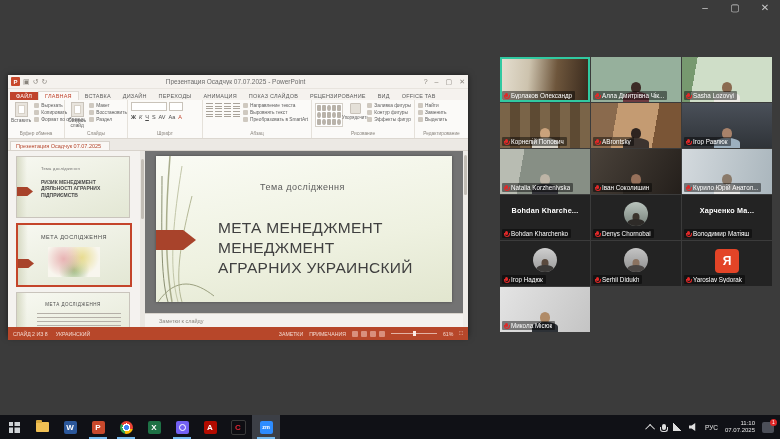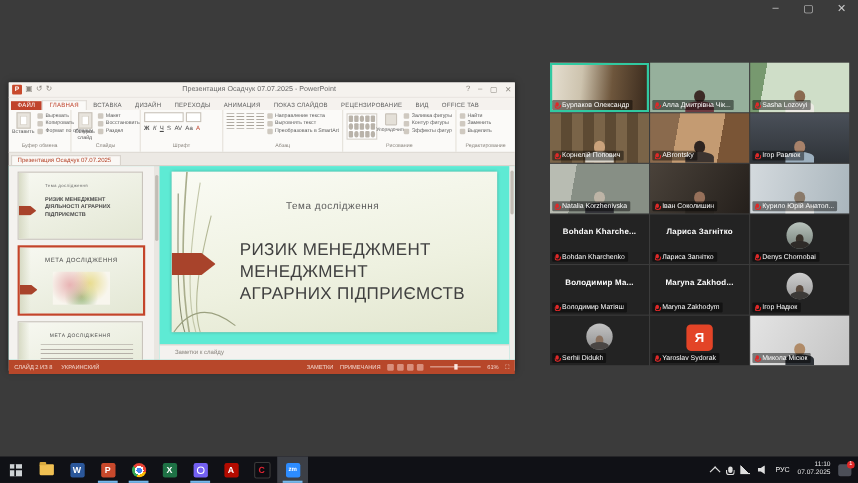--- a/index.html
+++ b/index.html
@@ -47,21 +47,21 @@
              grid-template-columns:repeat(5,1fr);grid-template-rows:repeat(3,1fr);padding:1px;gap:1px;margin-top:1px;}
   .shapegrid i{background:#b9b3aa;border-radius:1px;}
   .shapegrid i:nth-child(3n){border-radius:50%;}
   .stack-btn{display:flex;flex-direction:column;align-items:center;width:18px;gap:1px;padding-top:1px;}
   .stack-btn .ic{width:9px;height:9px;background:#e4e0d8;border:1px solid #c9c3ba;border-radius:1px;}
   
   .officetab{height:11px;background:#ece9e4;border-bottom:1px solid #d8d3cc;display:flex;align-items:flex-end;padding-left:2px;}
   .doctab{background:#faf8f5;border:1px solid #d8d3cc;border-bottom:none;color:#b5442a;
           font-size:5.5px;padding:1px 8px 1px 5px;white-space:nowrap;}
   
-  .ppt-body{position:relative;height:176px;display:flex;background:#5eead4;}
+  .ppt-body{position:relative;height:176px;display:flex;background:#737373;}
   .thumbs{width:132px;background:#f4f2ef;padding:5px 4px 0 8px;box-sizing:border-box;overflow:hidden;}
   .thumb{position:relative;width:112px;height:60px;background:linear-gradient(160deg,#f7f8f1,#e3e7d4);
          border:1px solid #c9c4bc;margin-bottom:5px;overflow:hidden;}
   .thumb.selected{border:2px solid #c4442a;}
   .thumb .grass-mini{position:absolute;left:0;top:0;width:10px;height:100%;
         background:linear-gradient(90deg,#d7dac4,transparent);}
   .tarrow{position:absolute;left:0;width:16px;height:9px;background:#a8432b;
           clip-path:polygon(0 0,65% 0,100% 50%,65% 100%,0 100%);}
   .t-sub{position:absolute;top:9px;left:24px;font-size:4px;color:#6b6b6b;letter-spacing:.3px;}
   .t-title{position:absolute;top:22px;left:24px;right:4px;font-size:5px;line-height:1.25;color:#4a4a4a;font-weight:bold;}
@@ -410,23 +410,23 @@
           <svg width="60" height="146" viewBox="0 0 60 146">
             <path d="M14 0 C10 50 8 100 16 146" stroke="#a9ad8c" stroke-width="1.5" fill="none"></path>
             <path d="M26 10 C18 60 12 110 22 146" stroke="#c2c6a8" stroke-width="1" fill="none"></path>
             <path d="M6 20 C6 70 4 120 12 146" stroke="#8a8f72" stroke-width="1" fill="none"></path>
             <path d="M36 40 C26 80 18 120 26 146" stroke="#b4b896" stroke-width="1" fill="none"></path>
             <path d="M2 146 C20 120 40 126 58 140" stroke="#9ba07f" stroke-width="1" fill="none"></path>
           </svg>
           <div class="s-arrow"></div>
           <div class="s-sub">Тема дослідження</div>
           <div class="s-title">
-            <div>РИЗИК МЕНЕДЖМЕНТ</div>
+            <div>МЕТА МЕНЕДЖМЕНТ</div>
             <div>МЕНЕДЖМЕНТ</div>
-            <div>АГРАРНИХ ПІДПРИЄМСТВ</div>
+            <div>АГРАРНИХ УКРАИНСКИЙ</div>
           </div>
         </div>
         <div class="notes">
           <span>Заметки к слайду</span>
         </div>
         <div class="vscroll"></div>
       </div>
     </div>
 
     <div class="ppt-status">
@@ -515,50 +515,36 @@
 
     <div class="tile">
       <div class="center-name">Bohdan Kharche...</div>
       <div class="nameplate">
           <span class="mic"></span>
           <span class="nm">Bohdan Kharchenko</span>
         </div>
     </div>
 
     <div class="tile">
-      <div class="center-name">Лариса Загнітко</div>
-      <div class="nameplate">
-          <span class="mic"></span>
-          <span class="nm">Лариса Загнітко</span>
-        </div>
-    </div>
-    <div class="tile">
       <div class="pcir c13">
           <div class="psn" style="--head:#3a332c;--shirt:#2e2b28"></div>
         </div>
       <div class="nameplate">
           <span class="mic"></span>
           <span class="nm">Denys Chornobai</span>
         </div>
     </div>
     <div class="tile">
-      <div class="center-name">Володимир Ма...</div>
+      <div class="center-name">Харченко Ма...</div>
       <div class="nameplate">
           <span class="mic"></span>
           <span class="nm">Володимир Матіяш</span>
         </div>
     </div>
 
-    <div class="tile">
-      <div class="center-name">Maryna Zakhod...</div>
-      <div class="nameplate">
-          <span class="mic"></span>
-          <span class="nm">Maryna Zakhodym</span>
-        </div>
-    </div>
     <div class="tile">
       <div class="pcir c16">
           <div class="psn" style="--head:#5a4a3e;--shirt:#3c3a38"></div>
         </div>
       <div class="nameplate">
           <span class="mic"></span>
           <span class="nm">Ігор Надюк</span>
         </div>
     </div>
     <div class="tile">

